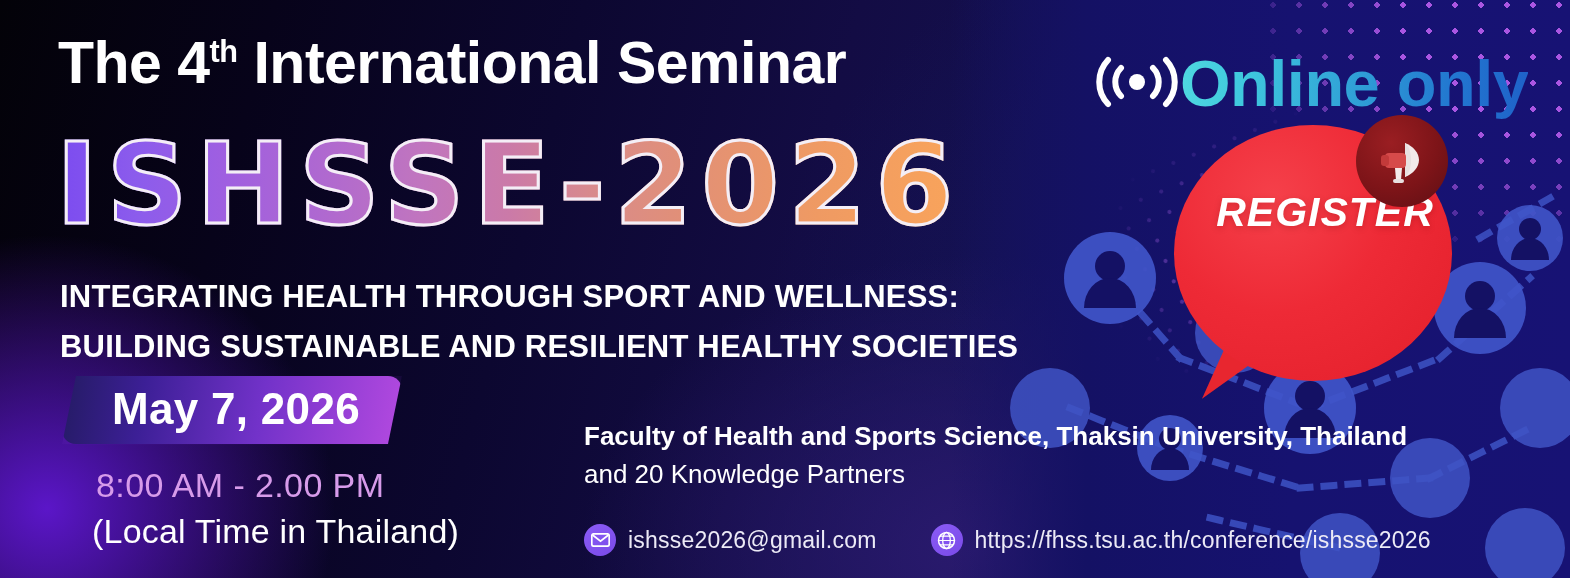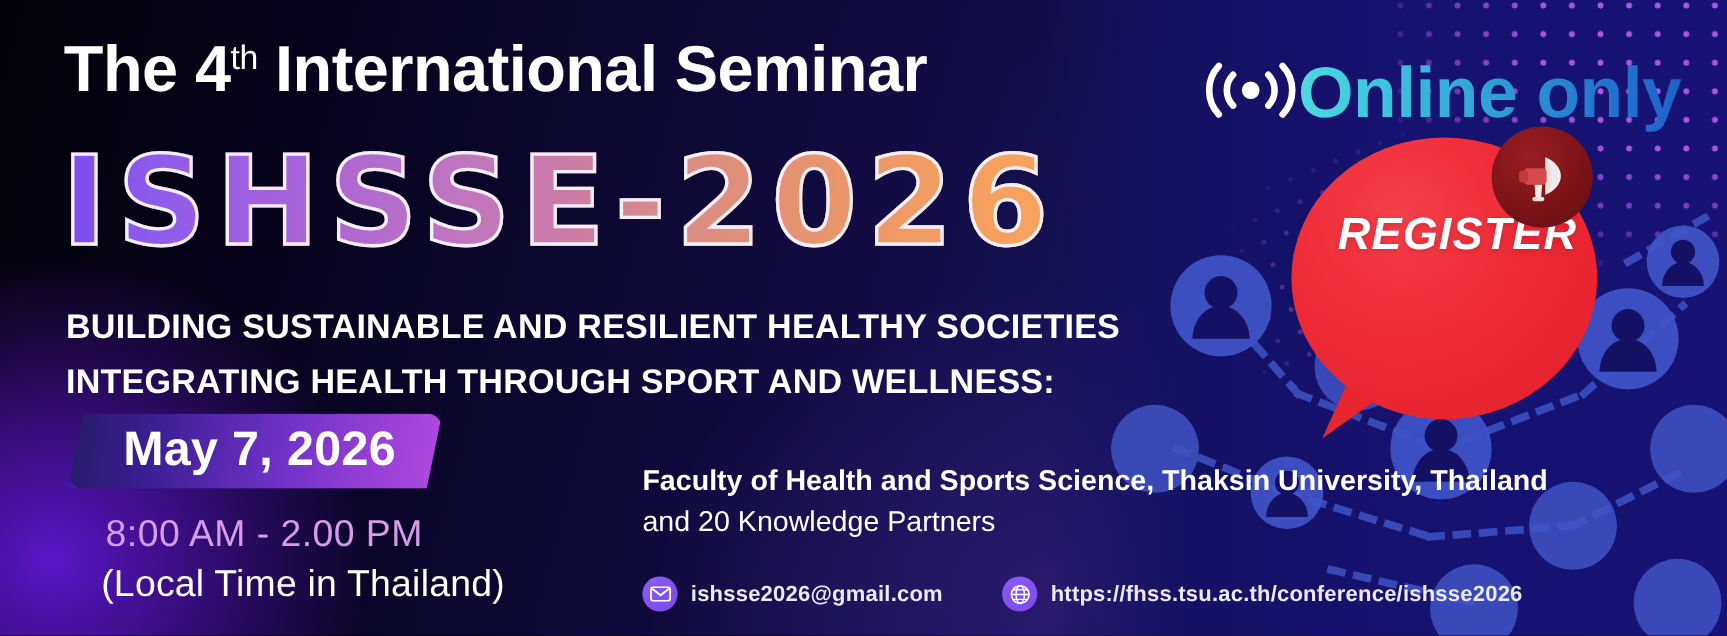--- a/index.html
+++ b/index.html
@@ -49,21 +49,21 @@
   
   .network { position:absolute; right:0; bottom:0; width:560px; height:420px; }
 
   
   .headline {
     position:absolute; left:58px; top:34px;
     font-size:59px; font-weight:bold; color:#fff;
     letter-spacing:-0.5px; white-space:nowrap;
     line-height:1;
   }
-  .headline sup { font-size:.52em; vertical-align:super; font-weight:normal;text-align:center; }
+  .headline sup { font-size:.52em; vertical-align:super; font-weight:bold;text-align:center; }
 
   .broadcast-icon { position:absolute; left:1095px; top:52px; width:84px; height:60px; }
 
   .online-only {
     position:absolute; left:1180px; top:46px;
     font-size:65px; font-weight:bold; white-space:nowrap;
     background:linear-gradient(90deg,#4fd8e0 0%, #3fc8de 18%, #2f9ed6 52%, #2277d0 78%, #1f62c9 100%);
     -webkit-background-clip:text; background-clip:text;
     -webkit-text-fill-color:transparent; color:transparent;
     letter-spacing:-.5px;
@@ -132,21 +132,21 @@
 
   
   .contact { position:absolute; left:584px; top:524px; display:flex; align-items:center; gap:12px; }
   .contact-item { display:flex; align-items:center; gap:12px; }
   .contact-item + .contact-item { margin-left:42px; }
   .cicon {
     width:32px; height:32px; border-radius:50%;
     background:linear-gradient(145deg,#8b5cf6,#7a4ae8);
     display:flex; align-items:center; justify-content:center; flex:none;
   }
-  .ctext { font-size:20px; color:#eceaf6; letter-spacing:.2px; white-space:nowrap;font-weight:bold; }
+  .ctext { font-size:23px; color:#eceaf6; letter-spacing:.2px; white-space:nowrap; }
 
   
   .bubble-wrap { position:absolute; left:1174px; top:125px; width:284px; height:290px; }
   .bubble {
     position:absolute; left:0; top:0; width:278px; height:256px; border-radius:50%;
     background:radial-gradient(circle at 36% 28%, #f5404a 0%, #ee2a36 45%, #e31f2b 100%);
   }
   .bubble-tail {
     position:absolute; left:28px; top:198px; width:74px; height:88px;
     background:#e8262f;
@@ -232,22 +232,22 @@
       <path d="M13,8 a32,32 0 0 0 0,44"></path>
       <path d="M71,8 a32,32 0 0 1 0,44"></path>
     </g>
   </svg>
 
   <div class="online-only">Online only</div>
 
   <div class="acronym">ISHSSE-2026</div>
 
   <div class="theme">
+    <div>INTEGRATING HEALTH THROUGH SPORT AND WELLNESS:</div>
     <div>BUILDING SUSTAINABLE AND RESILIENT HEALTHY SOCIETIES</div>
-    <div>INTEGRATING HEALTH THROUGH SPORT AND WELLNESS:</div>
   </div>
 
   <div class="date-badge">
     <span>May 7, 2026</span>
   </div>
   <div class="time-line">8:00 AM - 2.00 PM</div>
   <div class="local-line">(Local Time in Thailand)</div>
 
   <div class="org-line1">Faculty of Health and Sports Science, Thaksin University, Thailand</div>
   <div class="org-line2">and 20 Knowledge Partners</div>

